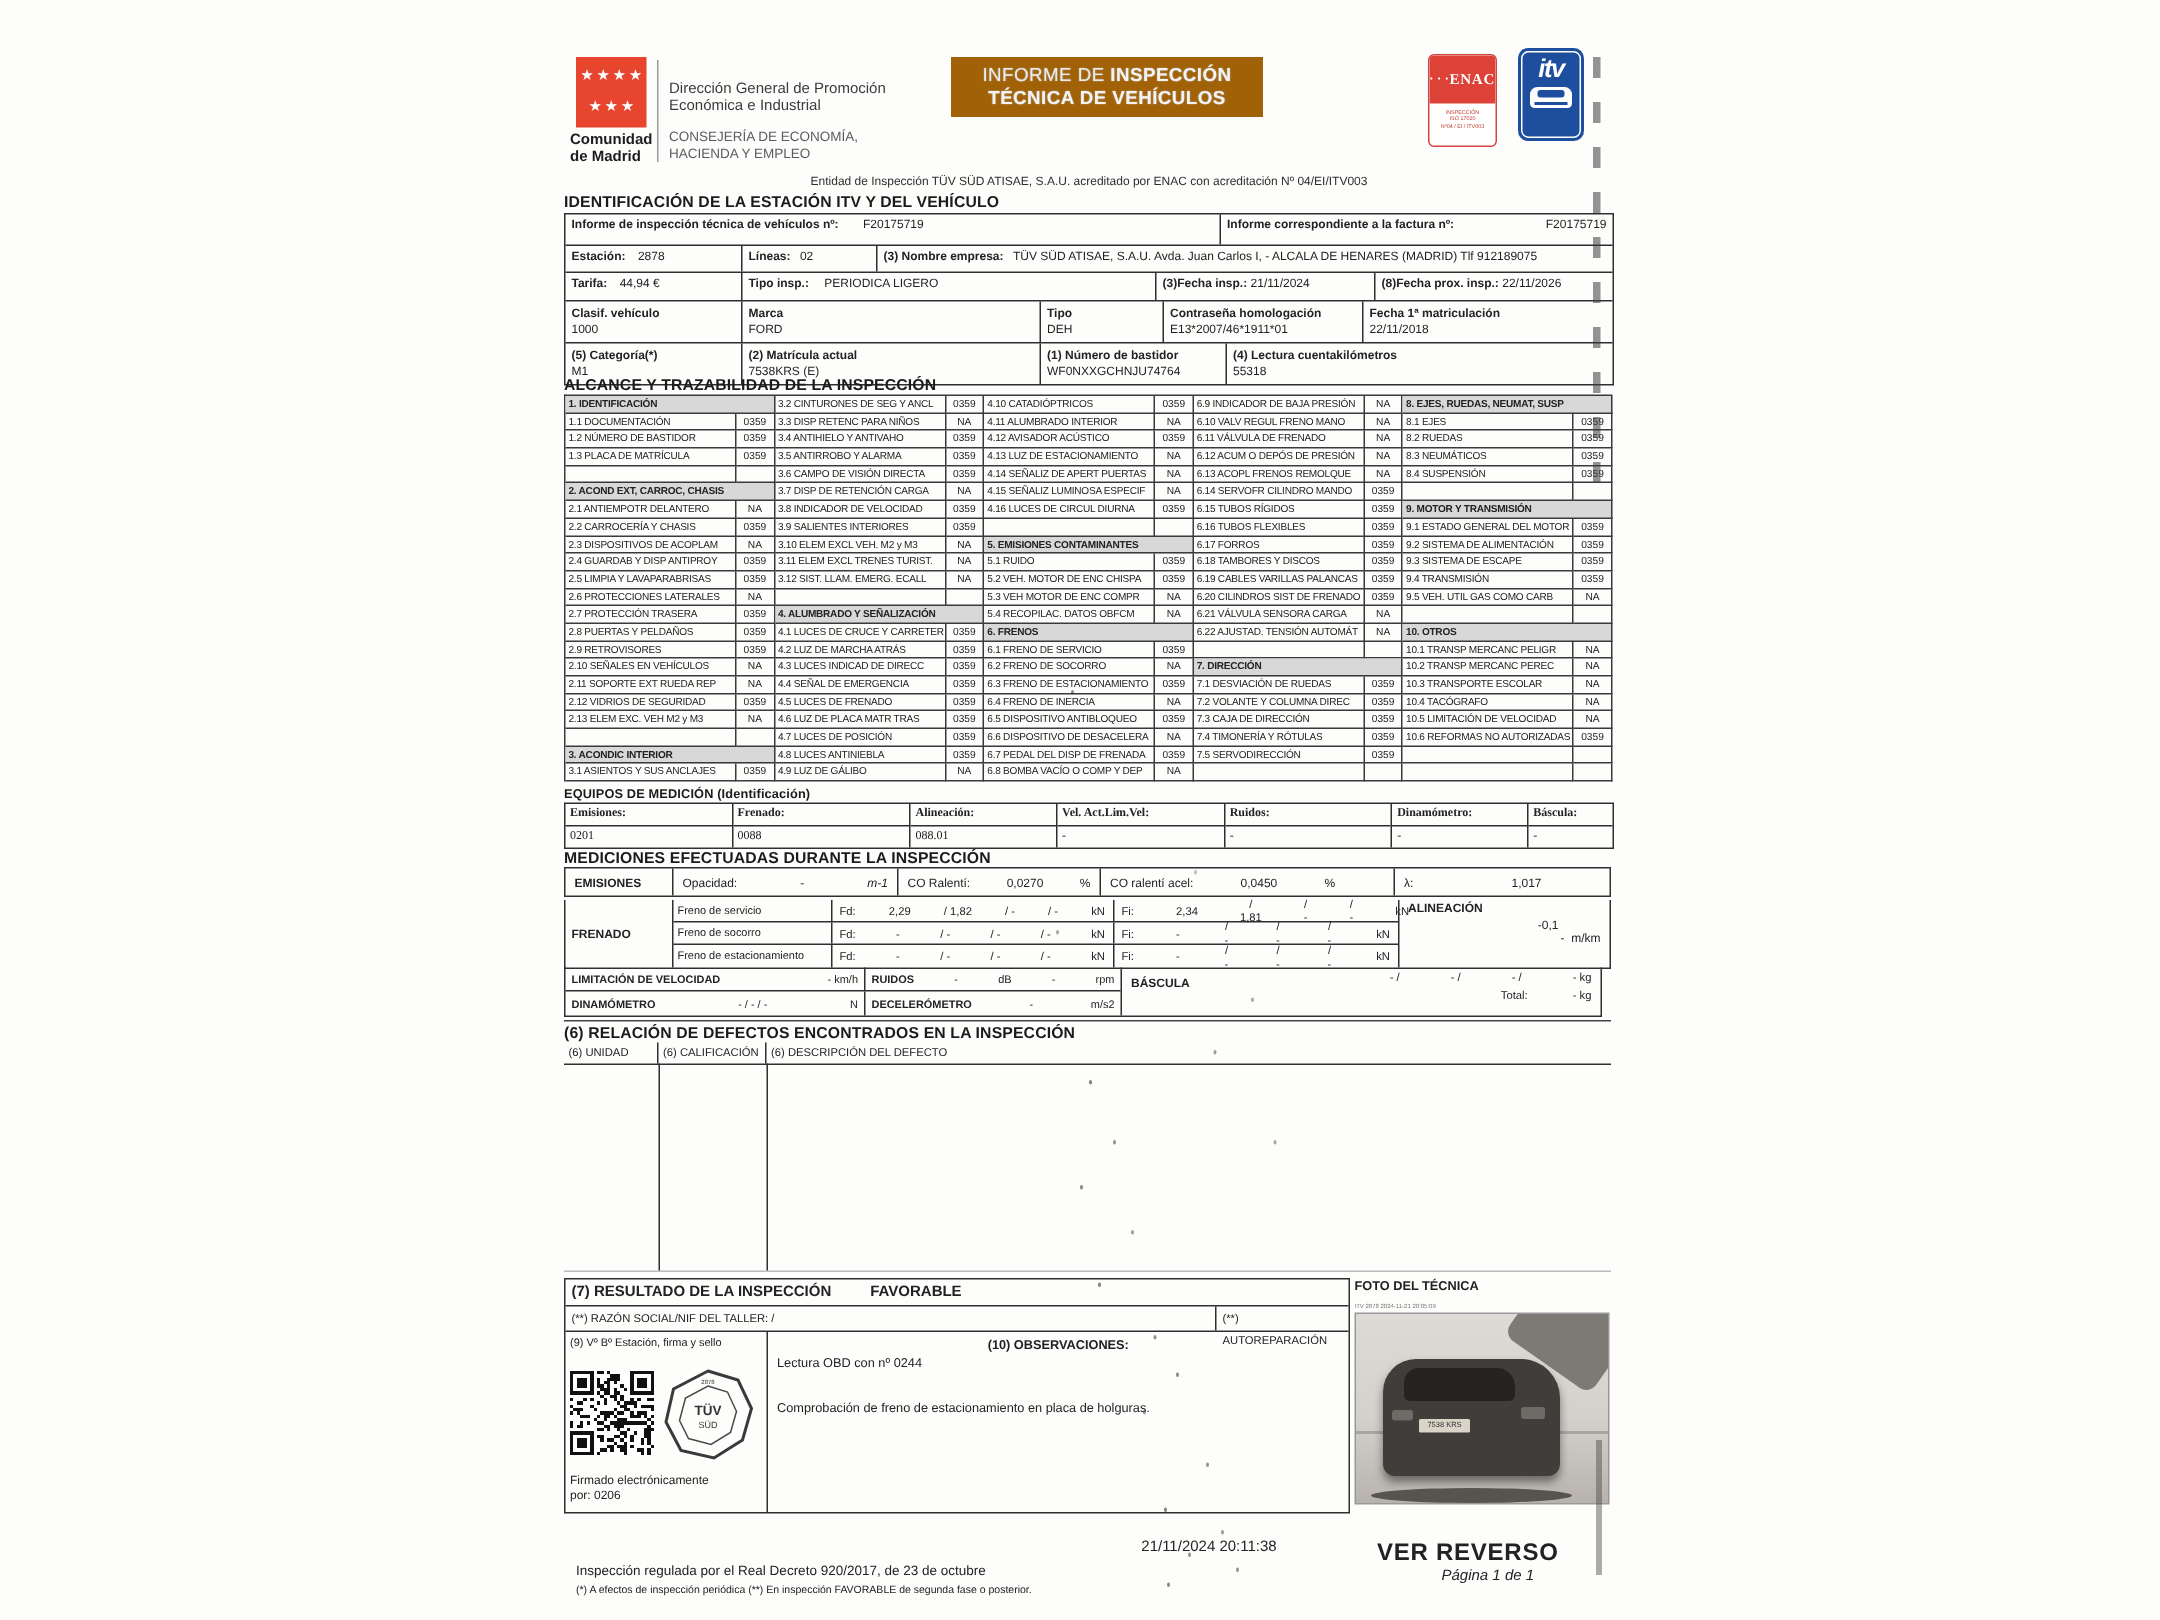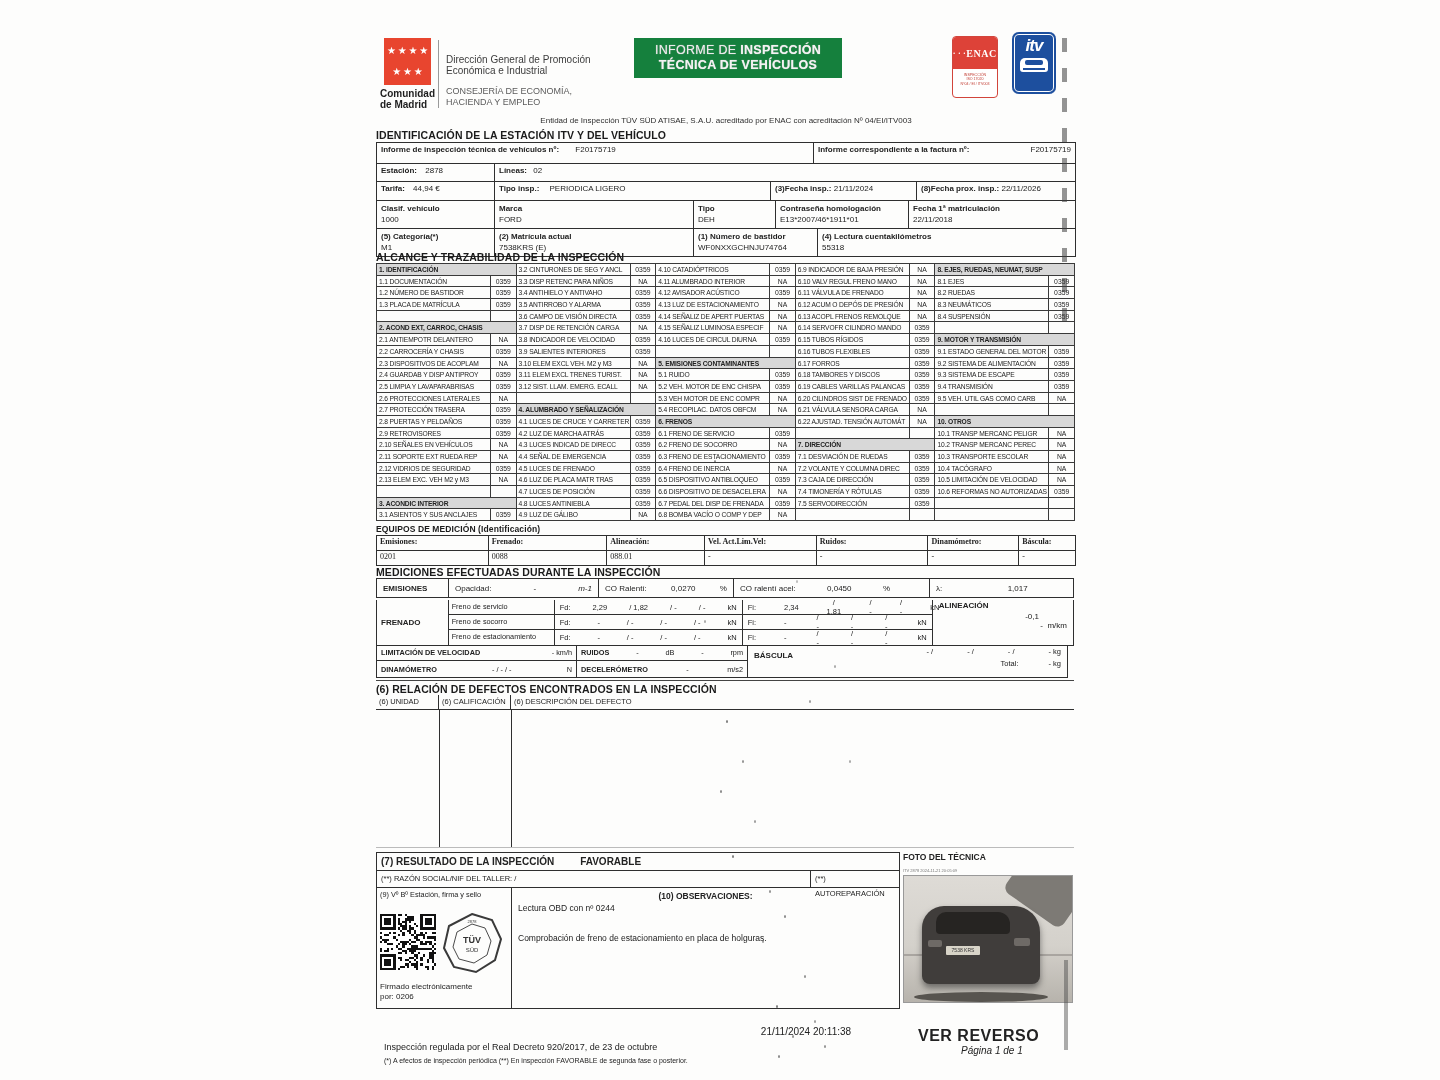--- a/index.html
+++ b/index.html
@@ -12,21 +12,21 @@
   .nw{white-space:nowrap;overflow:hidden;}
 
   
   .cam-box{left:8px;top:8px;width:47px;height:47px;background:#e8452f;color:#fff;
            display:flex;flex-wrap:wrap;align-items:center;justify-content:center;padding:2px;box-sizing:border-box;}
   .cam-box span{font-size:10px;line-height:10px;width:25%;text-align:center;}
   .cam-name{left:4px;top:58px;font-size:10px;line-height:11px;font-weight:bold;color:#1d1d1d;}
   .hdr-divider{left:62px;top:10px;width:1px;height:68px;background:#9a9a9a;}
   .dir-block{left:70px;top:24px;font-size:10px;line-height:11px;color:#3c3c3c;}
   .consejeria{left:70px;top:56px;font-size:9px;line-height:11px;color:#5c5c5c;}
-  .banner{left:258px;top:8px;width:208px;height:40px;background:#15803d;color:#ebebeb;
+  .banner{left:258px;top:8px;width:208px;height:40px;background:#a16207;color:#ebebeb;
           display:flex;flex-direction:column;align-items:center;justify-content:center;
           font-size:12.5px;line-height:15px;letter-spacing:.3px;text-shadow:0 0 1px #c0c0c0;}
   .banner .b{color:#f3f3f3;}
   .enac{left:576px;top:6px;width:44px;height:60px;border:1px solid #d2453c;border-radius:4px;background:#fff;overflow:hidden;}
   .enac-top{height:32px;background:#dd4238;color:#fff;display:flex;flex-direction:row;align-items:center;justify-content:center;}
   .enac-crown{font-size:5px;line-height:5px;letter-spacing:1px;}
   .enac-word{font-size:10px;font-weight:bold;letter-spacing:.5px;font-family:"Liberation Serif",serif;}
   .enac-sub{color:#c0392f;font-size:3.6px;line-height:4.4px;text-align:center;padding-top:4px;}
   .itv{left:636px;top:2px;width:44px;height:62px;background:#1d4f9e;border-radius:7px;
        box-shadow:inset 0 0 0 2px #1d4f9e, inset 0 0 0 3px #ffffff;
@@ -216,20 +216,24 @@
         </div>
       </div>
       <div class="id-row" style="height:17px;">
         <div class="id-cell inline" style="width:118px;">
           <span class="id-lab">Estación:</span>
           <span class="id-val" style="margin-left:6px;">2878</span>
         </div>
         <div class="id-cell inline" style="width:90px;">
           <span class="id-lab">Líneas:</span>
           <span class="id-val" style="margin-left:4px;">02</span>
+        </div>
+        <div class="id-cell inline nw" style="flex:1;">
+          <span class="id-lab">(3) Nombre empresa:</span>
+          <span class="id-val" style="margin-left:4px;">TÜV SÜD ATISAE, S.A.U. Avda. Juan Carlos I, - ALCALA DE HENARES (MADRID) Tlf 912189075</span>
         </div>
       </div>
       <div class="id-row" style="height:18px;">
         <div class="id-cell inline" style="width:118px;">
           <span class="id-lab">Tarifa:</span>
           <span class="id-val" style="margin-left:6px;">44,94 €</span>
         </div>
         <div class="id-cell inline" style="width:276px;">
           <span class="id-lab">Tipo insp.:</span>
           <span class="id-val" style="margin-left:8px;">PERIODICA LIGERO</span>

